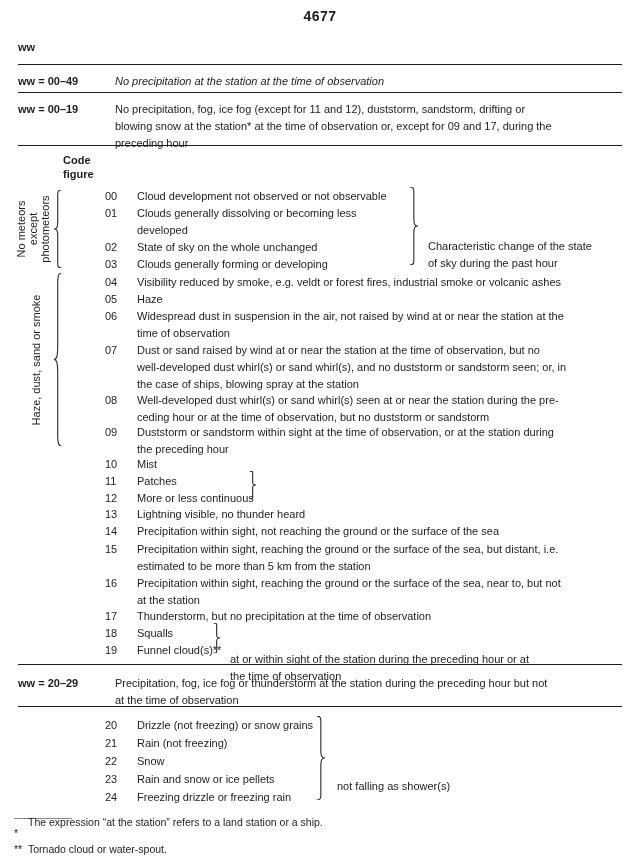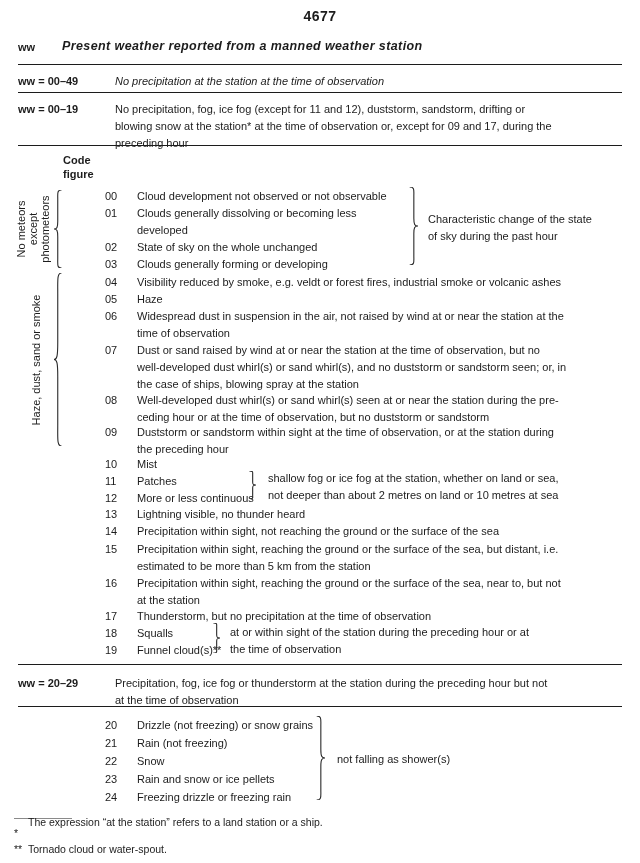--- a/index.html
+++ b/index.html
@@ -20,40 +20,39 @@
     font-size:12.5px; letter-spacing:0.4px;
   }
   .rule { position:absolute; left:18px; width:604px; height:0; border-top:1.2px solid #1c1c1c; }
   .range-label { position:absolute; left:18px; font-weight:bold; white-space:nowrap; }
   .range-text  { position:absolute; left:115px; width:512px; white-space:pre-line; }
   .italic { font-style:italic; }
   .colhead { position:absolute; left:63px; white-space:pre-line; line-height:14px;font-weight:bold; }
   .crow { position:absolute; left:0; right:0; height:0; }
   .code { position:absolute; left:66px; white-space:nowrap;margin-left:39px; }
   .desc { position:absolute; left:117px; white-space:pre-line;margin-left:20px; }
-  .annot { position:absolute; white-space:pre-line; }
+  .annot { position:absolute; white-space:pre-line;margin-top:27px; }
   .vlabel {
     position:absolute; transform:rotate(-90deg); transform-origin:center;
     text-align:center; white-space:pre-line; line-height:12px;
   }
   .brace { position:absolute; }
   .brace svg { display:block; width:100%; height:100%; }
   .fn-rule { position:absolute; left:14px; width:58px; height:0; border-top:1px solid #8a8a8a; }
   .fn-marker { position:absolute; left:14px; font-size:10.5px; }
   .fn-text { position:absolute; left:28px; font-size:10.5px; white-space:nowrap; }
 </style>
 </head>
 <body>
 
 <div id="page">
 
   <div class="title">4677</div>
 
   <div class="sym" style="top:39px">ww</div>
-  <div class="page-subtitle" style="top:38px">Present weather reported from a manned weather station</div>
 
   <div class="rule" style="top:64px"></div>
 
   <div class="range-label" style="top:73px">ww = 00–49</div>
   <div class="range-text italic" style="top:73px">No precipitation at the station at the time of observation</div>
 
   <div class="rule" style="top:92px"></div>
 
   <div class="range-label" style="top:101px">ww = 00–19</div>
   <div class="range-text" style="top:101px">No precipitation, fog, ice fog (except for 11 and 12), duststorm, sandstorm, drifting or
@@ -176,22 +175,20 @@
       </svg>
   </div>
   <div class="annot" style="left:428px; top:211px;">Characteristic change of the state
 of sky during the past hour</div>
 
   <div class="brace" style="left:248px; top:471px; width:8px; height:28px;">
     <svg viewBox="0 0 12 100" preserveAspectRatio="none">
         <path d="M2,0 C8,0 7,4 7,12 L7,40 C7,48 8,50 12,50 C8,50 7,52 7,60 L7,88 C7,96 8,100 2,100" fill="none" stroke="#2a2a2a" stroke-width="1.1" vector-effect="non-scaling-stroke"></path>
       </svg>
   </div>
-  <div class="annot" style="left:268px; top:470px;">shallow fog or ice fog at the station, whether on land or sea,
-not deeper than about 2 metres on land or 10 metres at sea</div>
 
   <div class="brace" style="left:212px; top:623px; width:8px; height:30px;">
     <svg viewBox="0 0 12 100" preserveAspectRatio="none">
         <path d="M2,0 C8,0 7,4 7,12 L7,40 C7,48 8,50 12,50 C8,50 7,52 7,60 L7,88 C7,96 8,100 2,100" fill="none" stroke="#2a2a2a" stroke-width="1.1" vector-effect="non-scaling-stroke"></path>
       </svg>
   </div>
   <div class="annot" style="left:230px; top:624px;">at or within sight of the station during the preceding hour or at
 the time of observation</div>
 
   <div class="rule" style="top:664px"></div>

